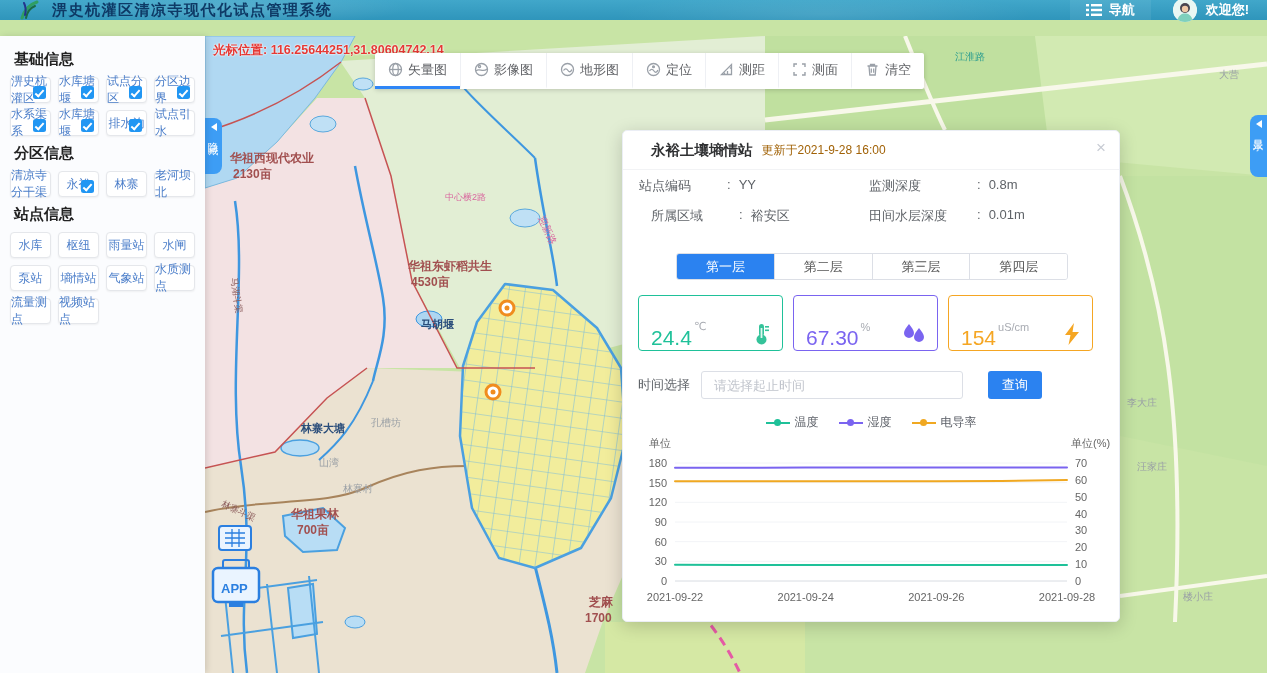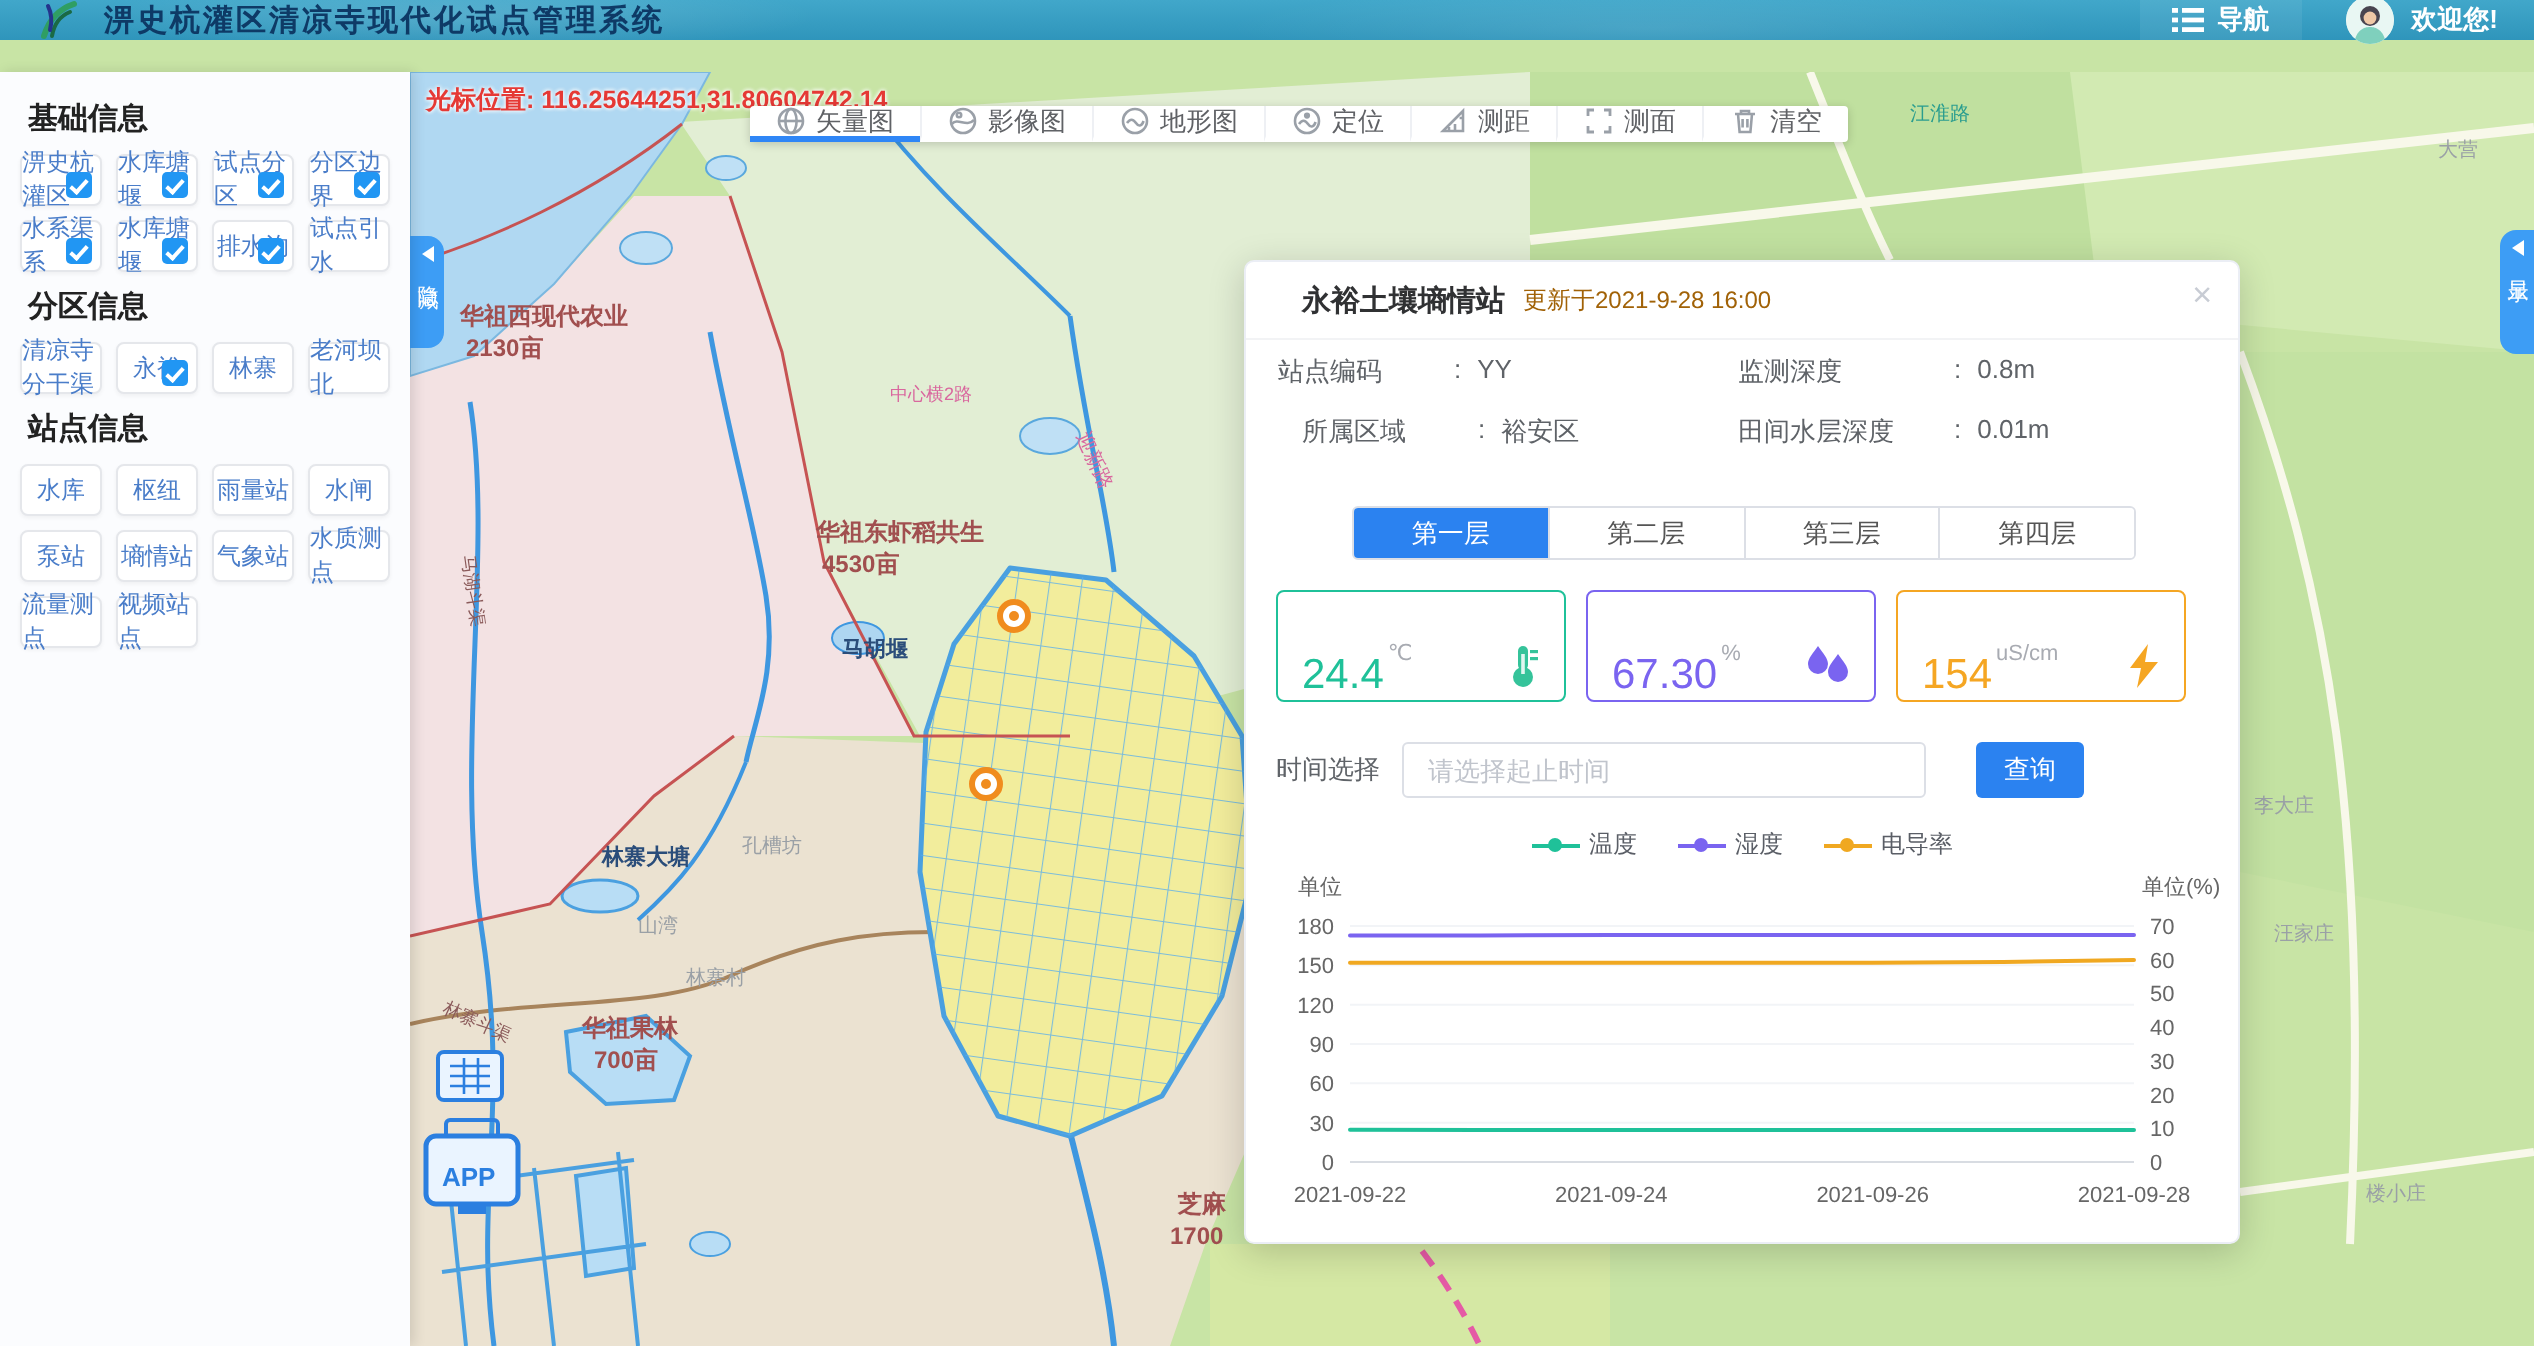--- a/index.html
+++ b/index.html
@@ -33,21 +33,21 @@
   .sb-check::after{content:"";position:absolute;left:4px;top:1.5px;width:3px;height:7px;
     border-right:2px solid #fff;border-bottom:2px solid #fff;transform:rotate(42deg);}
 
   
   #map{position:absolute;left:205px;top:36px;width:1062px;height:637px;z-index:1;}
   #map-svg{position:absolute;left:0;top:0;}
   #cursor-pos{position:absolute;left:8px;top:6px;color:#e53935;font-size:12.5px;font-weight:bold;
     text-shadow:0 0 2px #fff,0 0 2px #fff;z-index:5;white-space:nowrap;}
   #map-toolbar{position:absolute;left:170px;top:17px;display:flex;background:#fff;border-radius:2px;
     box-shadow:0 1px 5px rgba(0,0,0,.18);z-index:10;}
-  .tb-item{display:flex;align-items:center;gap:5px;padding:0 13px;height:18px;font-size:13px;color:#606266;
+  .tb-item{display:flex;align-items:center;gap:5px;padding:0 13px;height:36px;font-size:13px;color:#606266;
     border-left:1px solid #eef0f4;border-bottom:3px solid transparent;cursor:pointer;}
   .tb-item:first-child{border-left:none;}
   .tb-item.active{border-bottom-color:#2f86f6;}
   .edge-tab{position:absolute;width:17px;background:#3d9df5;color:#fff;z-index:8;cursor:pointer;
     display:flex;flex-direction:column;align-items:center;padding-top:5px;gap:3px;}
   .edge-tab .tri{width:0;height:0;border-top:4px solid transparent;border-bottom:4px solid transparent;border-right:6px solid #fff;}
   .edge-tab .vtxt{writing-mode:vertical-rl;font-size:10.5px;letter-spacing:2px;}
   #hide-tab{left:0;top:82px;height:56px;border-radius:0 8px 8px 0;}
   #show-tab{right:0;top:79px;height:62px;border-radius:8px 0 0 8px;}
 

